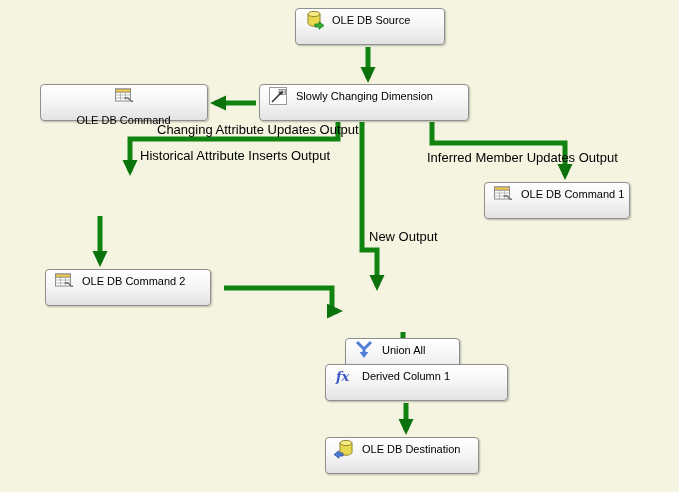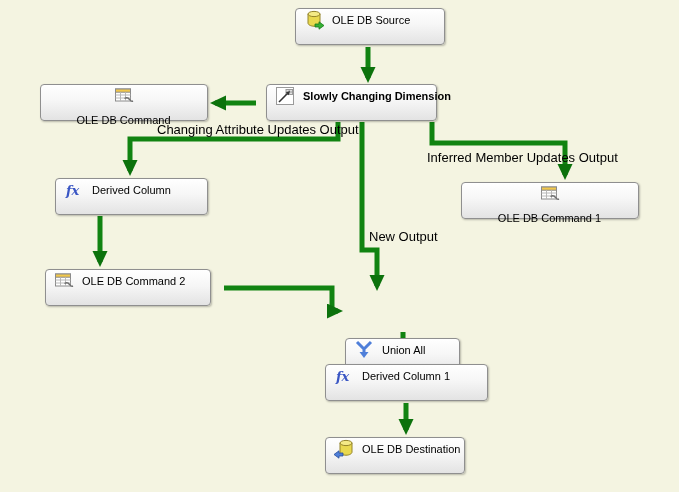--- a/index.html
+++ b/index.html
@@ -93,66 +93,61 @@
     <span>OLE DB Source</span>
   </div>
 
   <div class="node" style="left:40px;top:84px;width:168px;flex-direction:column;">
     <svg class="icon">
         <use href="#sym-table-cmd"></use>
       </svg>
     <span>OLE DB Command</span>
   </div>
 
-  <div class="node" style="left:266px;top:84px;width:171px;font-weight:bold;">
+  <div class="node" style="left:259px;top:84px;width:210px;">
     <svg class="icon">
         <use href="#sym-scd"></use>
       </svg>
     <span>Slowly Changing Dimension</span>
   </div>
 
-  <div class="node" style="left:55px;top:178px;width:153px;">
-    <svg class="icon">
-        <use href="#sym-fx"></use>
-      </svg>
-    <span>Derived Column</span>
-  </div>
 
-  <div class="node" style="left:461px;top:182px;width:178px;flex-direction:column;">
+  <div class="node" style="left:484px;top:182px;width:146px;">
     <svg class="icon">
         <use href="#sym-table-cmd"></use>
       </svg>
     <span>OLE DB Command 1</span>
   </div>
 
   <div class="node" style="left:45px;top:269px;width:166px;">
     <svg class="icon">
         <use href="#sym-table-cmd"></use>
       </svg>
     <span>OLE DB Command 2</span>
   </div>
 
   <div class="node" style="left:345px;top:293px;width:115px;margin-top:45px;">
     <svg class="icon">
         <use href="#sym-union"></use>
       </svg>
     <span>Union All</span>
   </div>
 
-  <div class="node" style="left:325px;top:364px;width:163px;text-align:right;">
+  <div class="node" style="left:325px;top:364px;width:183px;text-align:right;">
     <svg class="icon">
         <use href="#sym-fx"></use>
       </svg>
     <span>Derived Column 1</span>
   </div>
 
-  <div class="node" style="left:325px;top:437px;width:140px;">
+  <div class="node" style="left:325px;top:437px;width:154px;">
     <svg class="icon">
         <use href="#sym-db-dst"></use>
       </svg>
     <span>OLE DB Destination</span>
   </div>
 
   <span class="edge-label" style="left:157px;top:122px;">Changing Attribute Updates Output</span>
+  <span class="edge-label" style="left:140px;top:148px;">Historical Attribute Inserts Output</span>
   <span class="edge-label" style="left:427px;top:150px;">Inferred Member Updates Output</span>
   <span class="edge-label" style="left:369px;top:229px;">New Output</span>
 
 </div>
 
 </body></html>

